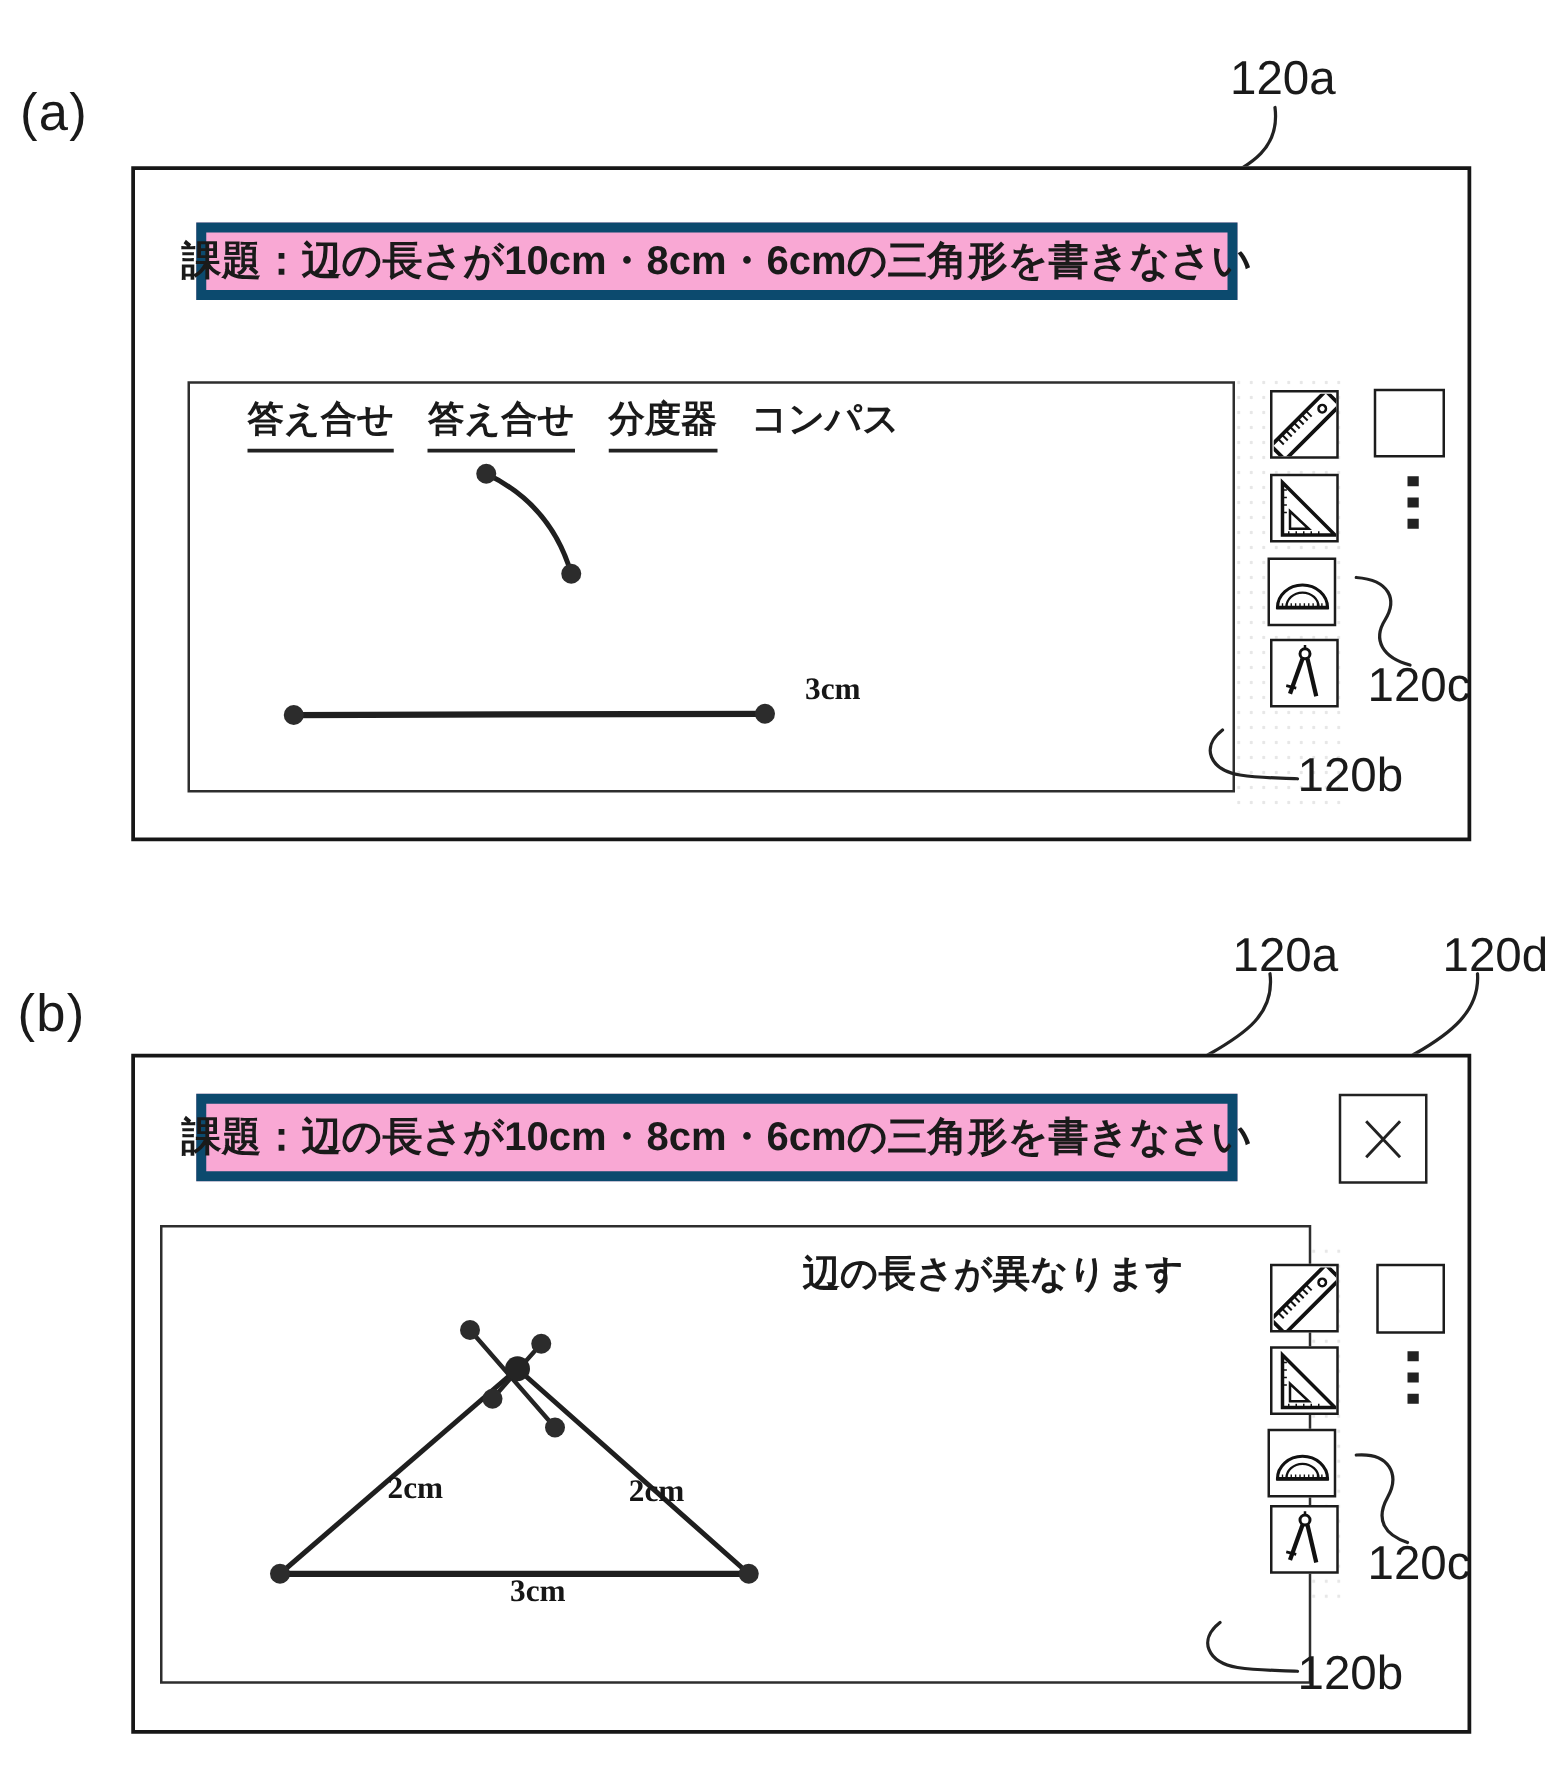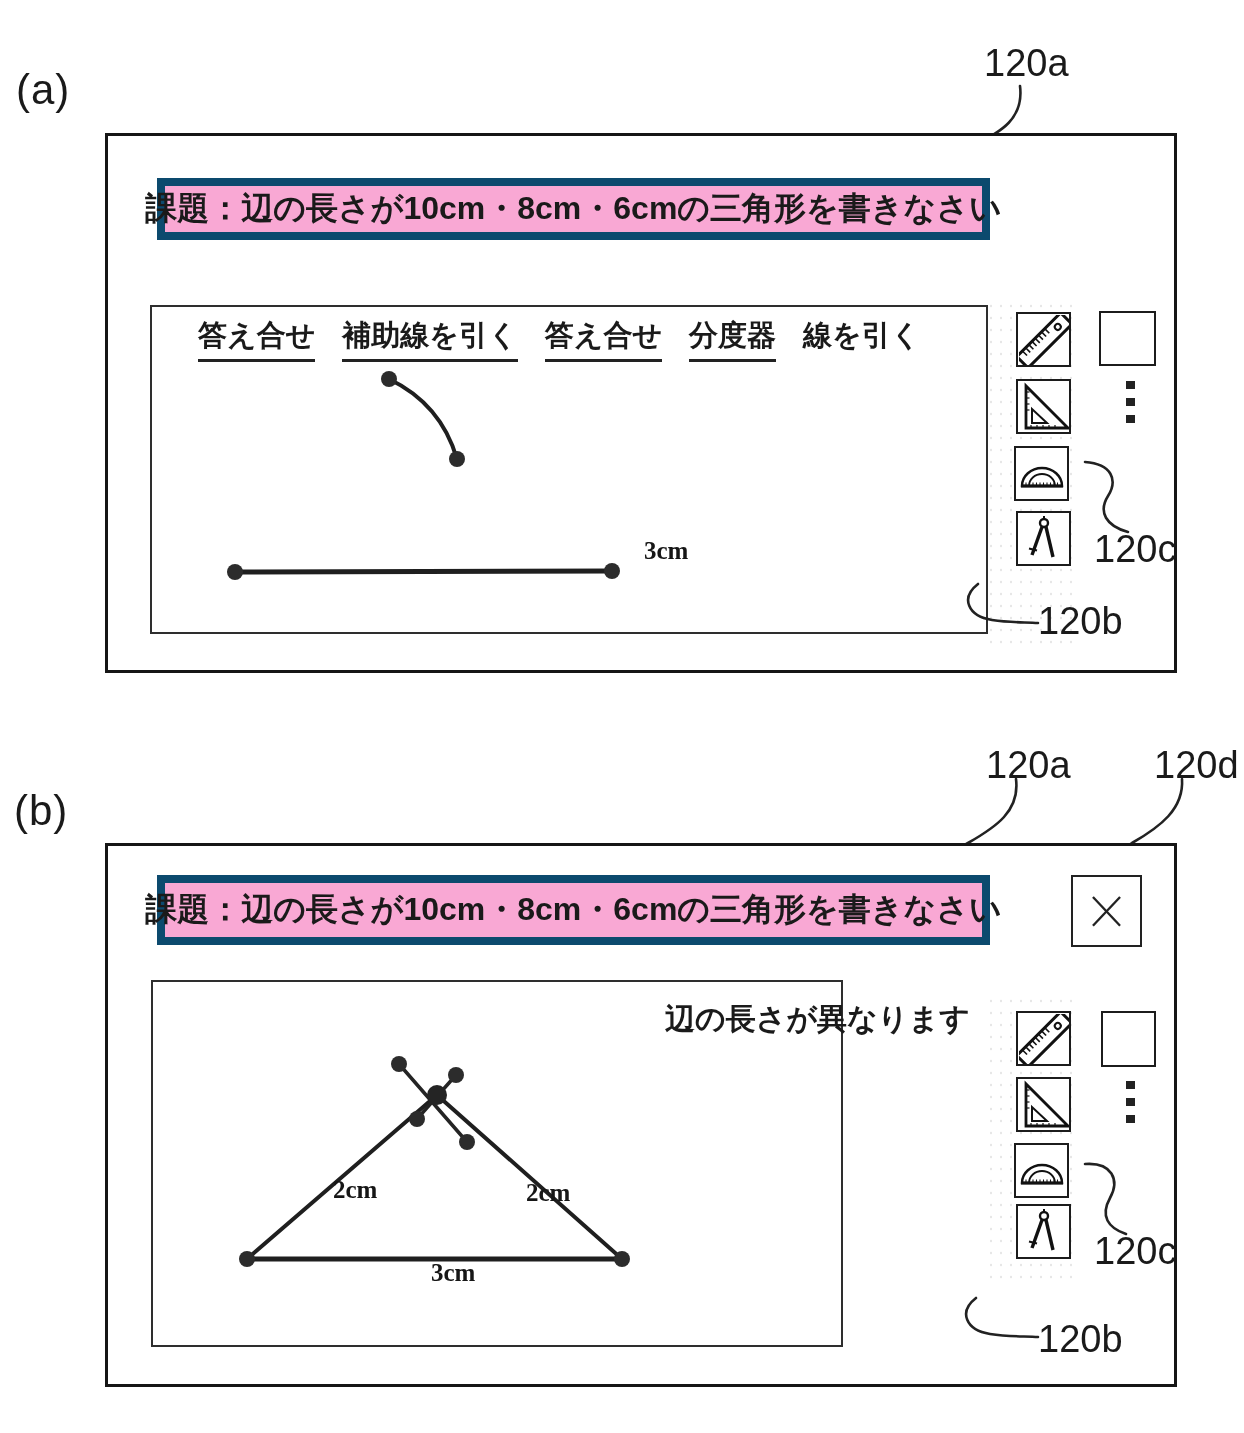--- a/index.html
+++ b/index.html
@@ -41,24 +41,23 @@
 
     <div class="abs window" style="left:105px;top:133px;width:1072px;height:540px;"></div>
 
     <div class="abs banner" style="left:157px;top:178px;width:833px;height:62px;">課題：辺の長さが10cm・8cm・6cmの三角形を書きなさい</div>
 
     <div class="abs speckle" style="left:986px;top:300px;width:92px;height:345px;"></div>
 
     <div class="abs canvasbox" style="left:150px;top:305px;width:838px;height:329px;">
       <div class="abs menu" style="left:46px;top:9px;">
         <span class="mi u">答え合せ</span>
-        <span class="mi u">補助線を引く</span>
         <span class="mi u">答え合せ</span>
         <span class="mi u">分度器</span>
-        <span class="mi">線を引く</span>
+        <span class="mi">コンパス</span>
       </div>
       <svg class="abs" style="left:0;top:0;" width="834" height="325" viewBox="0 0 834 325">
         <path d="M237,72 Q289,97 305,152" fill="none" stroke="#1f1f1f" stroke-width="4" stroke-linecap="round"></path>
         <circle cx="237" cy="72" r="8" fill="#2c2c2c"></circle>
         <circle cx="305" cy="152" r="8" fill="#2c2c2c"></circle>
         <line x1="83" y1="265" x2="460" y2="264" stroke="#1f1f1f" stroke-width="5" stroke-linecap="round"></line>
         <circle cx="83" cy="265" r="8" fill="#2c2c2c"></circle>
         <circle cx="460" cy="264" r="8" fill="#2c2c2c"></circle>
         <text class="dim" x="492" y="252" font-size="25">3cm</text>
       </svg>
@@ -163,21 +162,21 @@
 
     <button class="abs closebtn" style="left:1071px;top:875px;width:71px;height:72px;">
       <svg width="71" height="72" viewBox="0 0 71 72">
         <line x1="18" y1="18" x2="53" y2="55" stroke="#222" stroke-width="3"></line>
         <line x1="53" y1="18" x2="18" y2="55" stroke="#222" stroke-width="3"></line>
       </svg>
     </button>
 
     <div class="abs speckle" style="left:986px;top:995px;width:92px;height:290px;"></div>
 
-    <div class="abs canvasbox" style="left:151px;top:980px;width:692px;height:367px;">
+    <div class="abs canvasbox" style="left:128px;top:980px;width:921px;height:367px;">
       <div class="abs msg" style="left:512px;top:17px;">辺の長さが異なります</div>
       <svg class="abs" style="left:0;top:0;" width="836" height="363" viewBox="0 0 836 363">
         <line x1="94" y1="277" x2="469" y2="277" stroke="#1f1f1f" stroke-width="5" stroke-linecap="round"></line>
         <line x1="94" y1="277" x2="284" y2="113" stroke="#1f1f1f" stroke-width="4" stroke-linecap="round"></line>
         <line x1="469" y1="277" x2="284" y2="113" stroke="#1f1f1f" stroke-width="4" stroke-linecap="round"></line>
         <line x1="246" y1="82" x2="314" y2="160" stroke="#242424" stroke-width="3.5" stroke-linecap="round"></line>
         <line x1="303" y1="93" x2="264" y2="137" stroke="#242424" stroke-width="3.5" stroke-linecap="round"></line>
         <circle cx="246" cy="82" r="8" fill="#2c2c2c"></circle>
         <circle cx="303" cy="93" r="8" fill="#2c2c2c"></circle>
         <circle cx="264" cy="137" r="8" fill="#2c2c2c"></circle>

